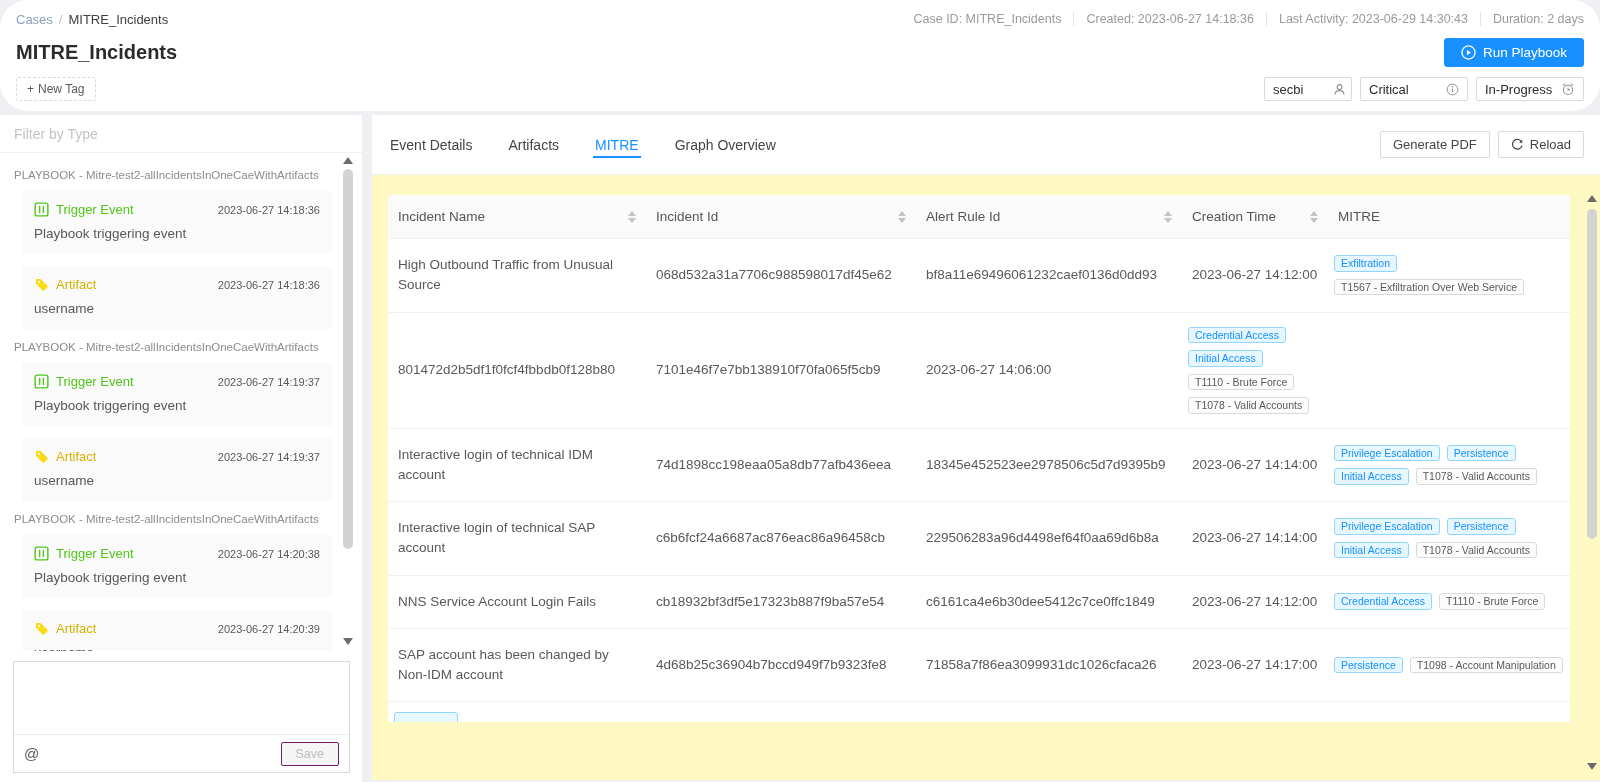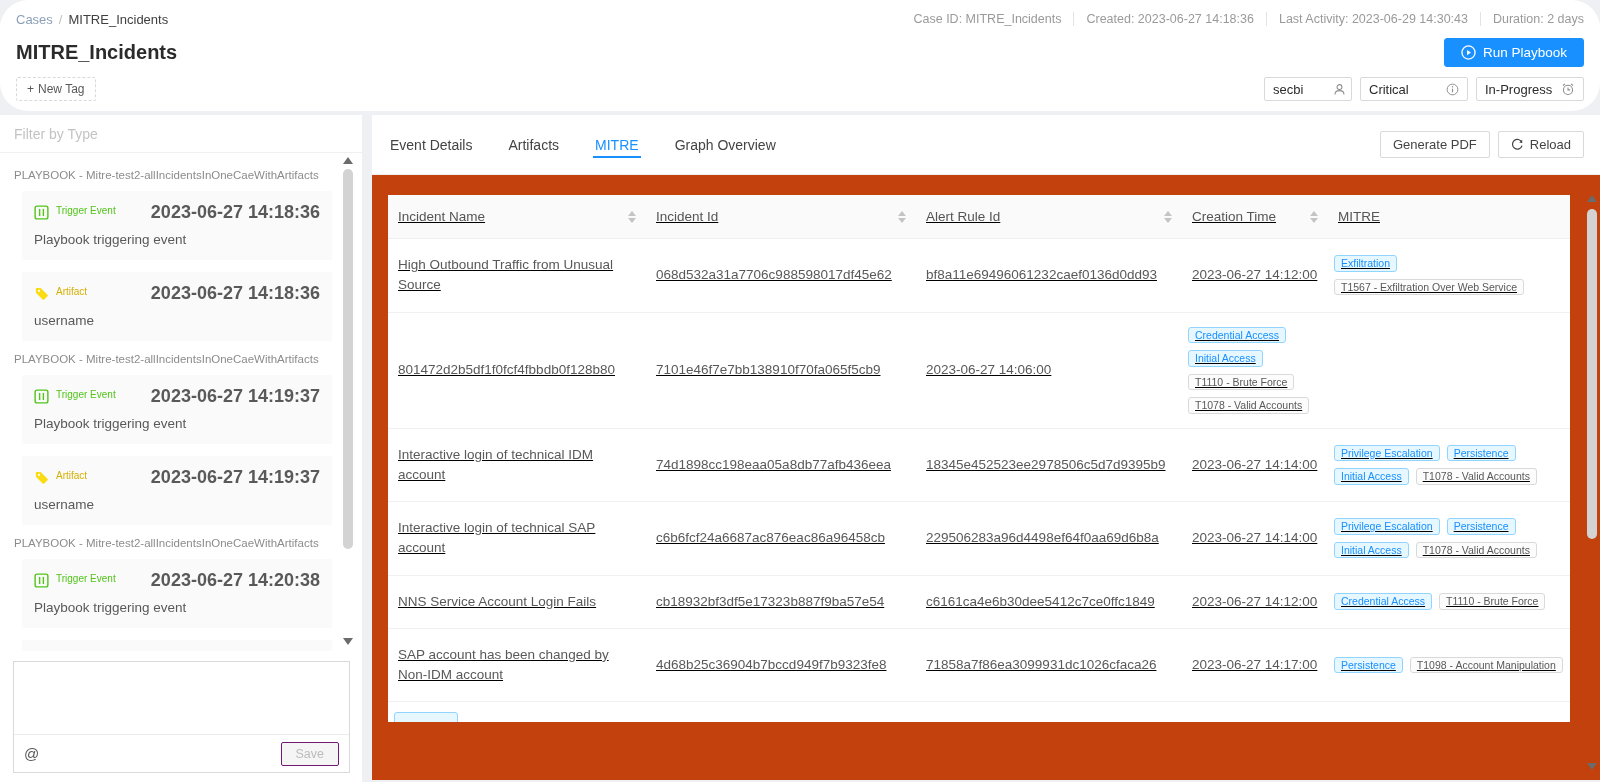--- a/index.html
+++ b/index.html
@@ -33,24 +33,24 @@
 
   
   .sidebar { width:362px; background:#fff; height:672px; display:flex; flex-direction:column; }
   .filter-wrap { border-bottom:1px solid #f0f0f0; flex:0 0 38px; display:flex; align-items:center; }
   .filter-wrap input { border:none; outline:none; width:100%; padding:0 14px; font-size:14px; color:#595959; font-family:inherit; }
   .filter-wrap input::placeholder { color:#c3c3c3; }
   .evlist { flex:1; overflow:hidden; position:relative; padding:4px 30px 0 14px; }
   .group-header { font-size:11.5px; color:#8c8c8c; margin:12px 0 10px 0; white-space:nowrap; overflow:hidden; }
   .evcard { background:#fafafa; border-radius:2px; margin:0 0 12px 8px; padding:11px 12px 13px 12px; cursor:pointer; }
   .evcard-top { display:flex; justify-content:space-between; align-items:center; }
-  .evtype { display:flex; gap:7px; font-size:10px; }
+  .evtype { display:flex; gap:7px; font-size:13px; }
   .evtype.green { color:#52c41a; }
   .evtype.yellow { color:#d4b106; }
-  .evtime { font-size:18px; color:#595959;font-weight:bold; }
+  .evtime { font-size:11px; color:#595959; }
   .evdesc { font-size:13.5px; color:#595959; margin-top:9px; }
   .vscroll { position:absolute; right:8px; top:2px; bottom:4px; width:12px; }
   .vs-arrow { position:absolute; left:1px; width:0; height:0; border-left:5px solid transparent; border-right:5px solid transparent; }
   .vs-up { top:2px; border-bottom:7px solid #6b6b6b; }
   .vs-down { bottom:2px; border-top:7px solid #6b6b6b; }
   .vs-thumb { position:absolute; left:1px; width:10px; background:#d3d3d3; border-radius:5px; }
 
   .comment-box { flex:0 0 auto; margin:10px 12px 14px 13px; border:1px solid #d9d9d9; background:#fff; height:112px; display:flex; flex-direction:column; }
   .comment-input { flex:1; border:none; outline:none; resize:none; font-family:inherit; font-size:13px; padding:8px 10px; }
   .comment-bar { flex:0 0 38px; border-top:1px solid #ececec; display:flex; align-items:center; justify-content:space-between; padding:0 10px; }
@@ -60,21 +60,21 @@
   
   .main { flex:1; background:#fff; height:665px; display:flex; flex-direction:column; min-width:0; }
   .tabsrow { display:flex; justify-content:space-between; align-items:center; padding:16px 16px; border-bottom:1px solid #f0f0f0; flex:0 0 46px; }
   .tabs { display:flex; gap:32px; height:100%; align-items:stretch; }
   .tab { display:flex; align-items:center; font-size:14px; color:#444; cursor:pointer; position:relative; padding:0 2px; }
   .tab.active { color:#1890ff; }
   .tab.active::after { content:""; position:absolute; left:0; right:0; bottom:0; height:2px; background:#1890ff; }
   .main-actions { display:flex; gap:8px; }
   .btn-plain { background:#fff; border:1px solid #d9d9d9; border-radius:2px; color:#444; font-size:13px; padding:5px 12px; display:inline-flex; align-items:center; gap:6px; cursor:pointer; }
 
-  .table-zone { flex:1; background:#c2410c; padding:20px 16px 0 16px; position:relative; overflow:hidden;text-decoration:underline; }
+  .table-zone { flex:1; background:#fef9c3; padding:20px 16px 0 16px; position:relative; overflow:hidden; }
   .mitre-table { background:#fff; margin-right:14px; }
   .trow { display:grid; grid-template-columns:258px 270px 266px 146px 1fr; }
   .thead { background:#fafafa; border-bottom:1px solid #f0f0f0; }
   .th { font-size:13.5px; color:#555; padding:14px 10px; display:flex; align-items:center; justify-content:space-between; border-right:0; }
   .sorter { display:flex; flex-direction:column; gap:2px; margin-left:6px; cursor:pointer; }
   .sorter .c-up { width:0;height:0;border-left:4px solid transparent;border-right:4px solid transparent;border-bottom:5px solid #c4c4c4; }
   .sorter .c-dn { width:0;height:0;border-left:4px solid transparent;border-right:4px solid transparent;border-top:5px solid #c4c4c4; }
   .tbody-row { border-bottom:1px solid #f0f0f0; align-items:center; }
   .td { font-size:13.5px; color:#595959; padding:16px 10px; line-height:1.5; overflow-wrap:break-word; }
   .td-tags { display:flex; flex-wrap:wrap; gap:7px; align-items:center; padding:14px 4px 14px 6px; }

